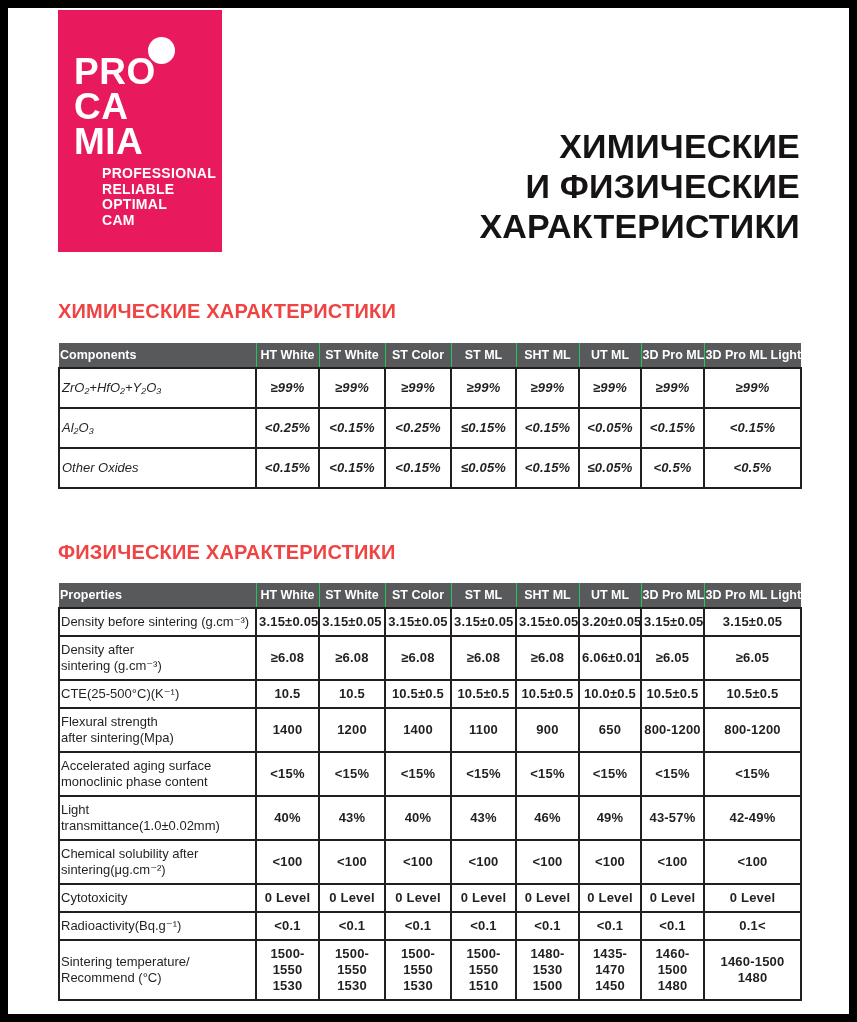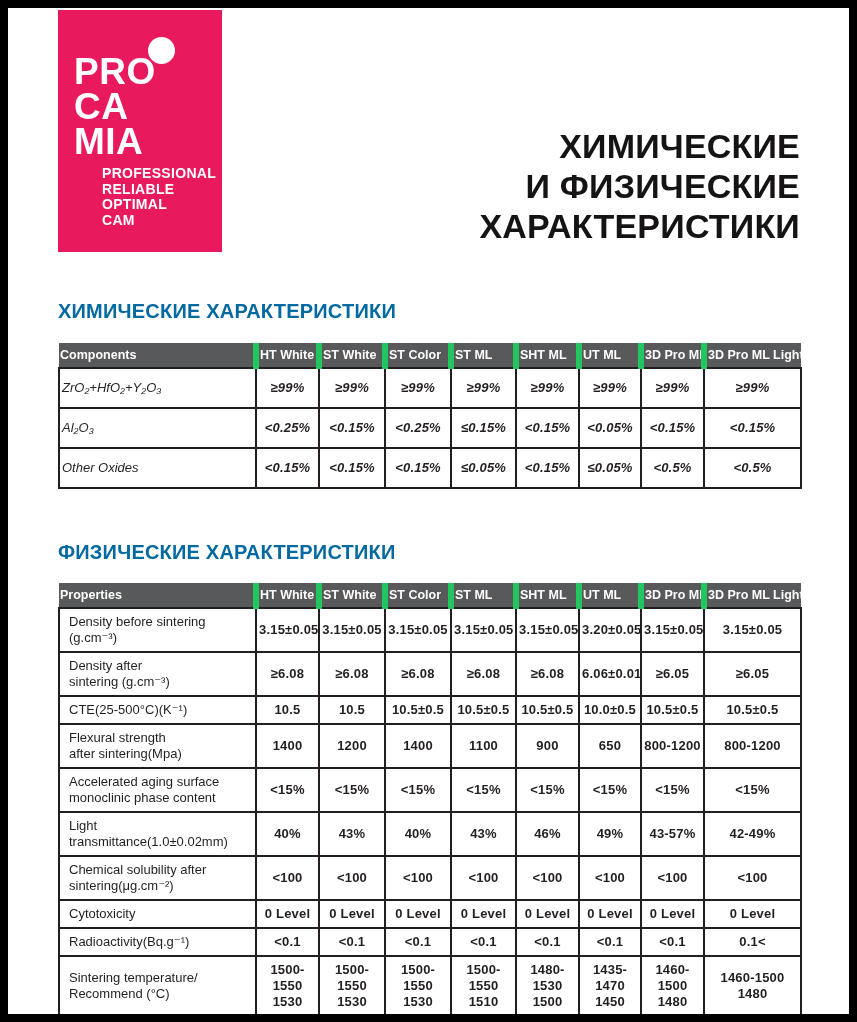--- a/index.html
+++ b/index.html
@@ -45,21 +45,21 @@
     position: absolute; right: 49px; top: 118px;
     text-align: right;
     font-size: 34px; font-weight: bold; line-height: 40px;
     color: #161314; letter-spacing: 0.2px;
   }
   .doc-title span { display: block; }
 
   
   .section-heading {
     position: absolute; left: 50px;
-    font-size: 20px; font-weight: bold; color: #0369a1;
+    font-size: 20px; font-weight: bold; color: #ef4444;
     letter-spacing: 0.2px;
   }
   #chem-heading { top: 292px; }
   #phys-heading { top: 533px; }
 
   
   table.spec {
     position: absolute; left: 50px;
     width: 742px;
     border-collapse: collapse;
@@ -76,22 +76,22 @@
   col.c5 { width: 63px; }
   col.c6 { width: 62px; }
   col.c7 { width: 63px; }
   col.c8 { width: 97px; }
 
   table.spec th {
     background: #58595b;
     color: #ffffff;
     font-size: 12.5px; font-weight: bold;
     height: 25px;
-    text-align: left;
-    border-left: 6px solid #22c55e;
+    text-align: center;
+    border-left: 1px solid #22c55e;
     border-bottom: 2px solid #231f20;
     padding: 2px 1px;
     white-space: nowrap;
     overflow: hidden;
   }
   table.spec th.first {
     border-left: none;
     text-align: left;
   }
   table.spec td {
@@ -99,21 +99,21 @@
     font-size: 13px;
     line-height: 16px;
     text-align: center;
     vertical-align: middle;
     white-space: pre-line;
     padding: 5px 2px;
   }
   #chem-table td { padding: 11px 2px; font-style: italic; }
   table.spec td.label-cell {
     text-align: left;
-    padding-left: 9px;
+    padding-left: 1px;
     padding-right: 4px;
     font-weight: normal;
   }
   table.spec td.value-cell { font-weight: 600; letter-spacing: 0.2px; }
 </style>
 </head>
 <body>
 
 <div class="page">
 

